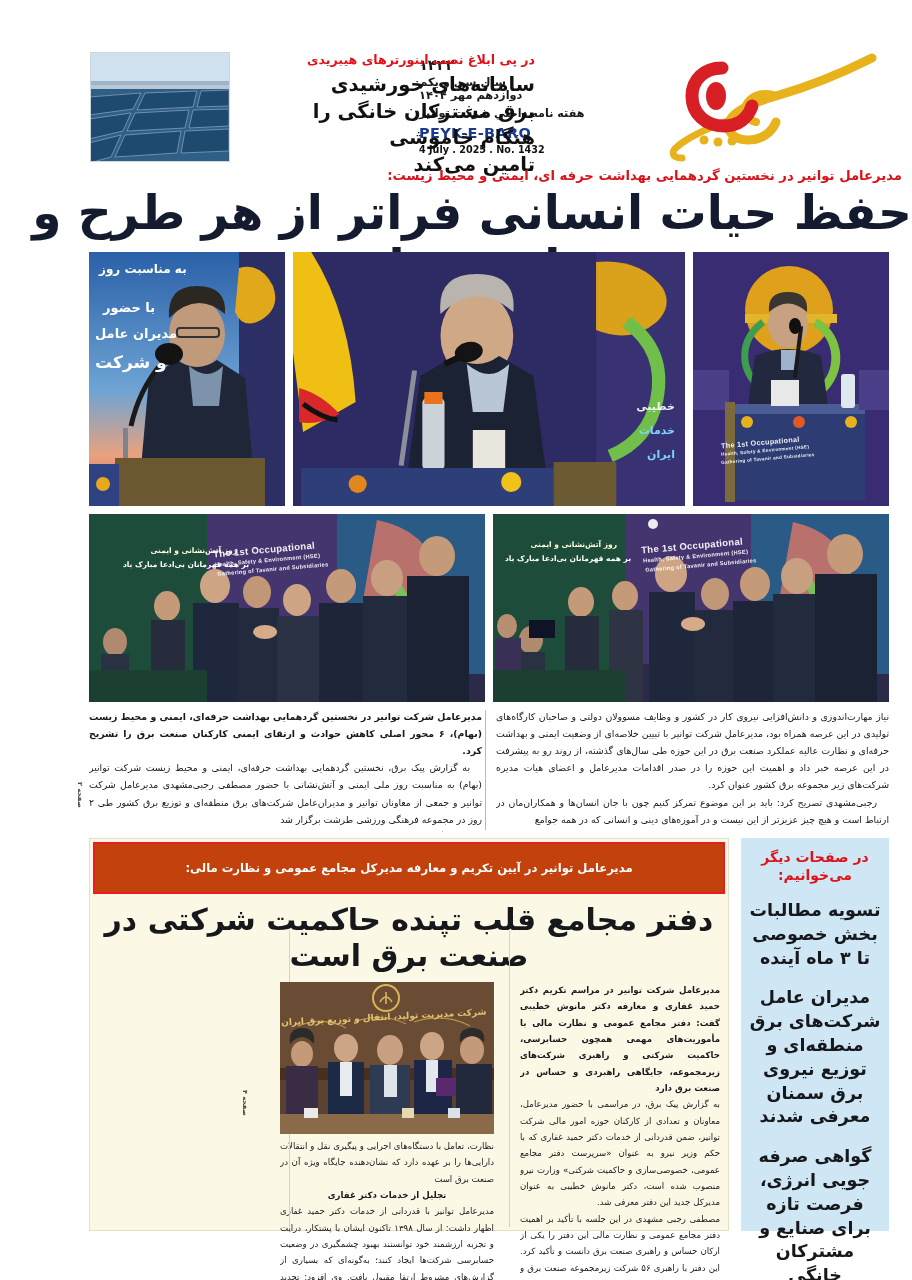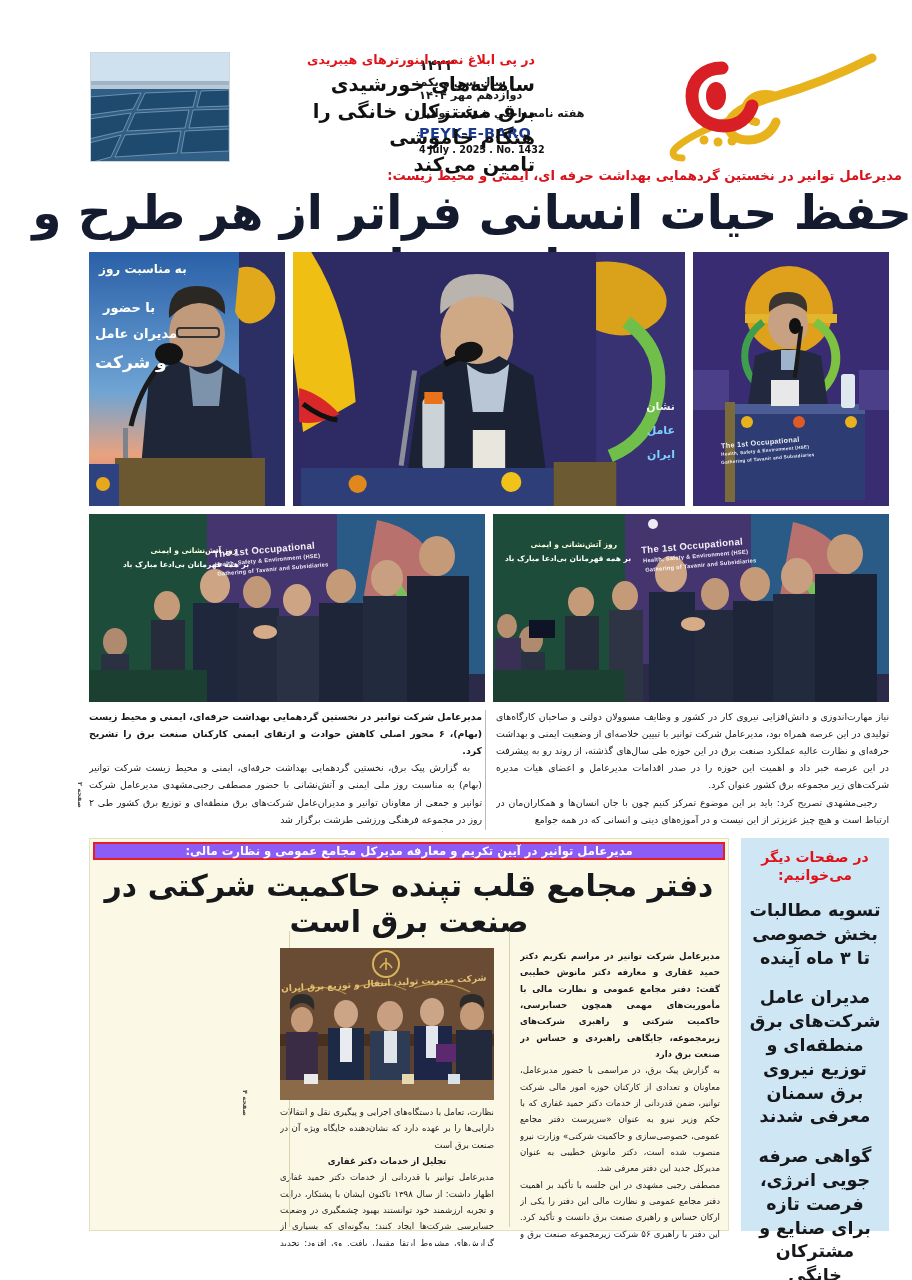--- a/index.html
+++ b/index.html
@@ -248,26 +248,26 @@
   .story-box {
     position: absolute;
     left: 0; top: 0;
     width: 640px;
     height: 393px;
     background: #fbf8e6;
     border: 1px solid #e6e0c2;
   }
   .story-kicker-bar {
     margin: 3px;
-    background: #8b5cf6;
+    background: #c2410c;
     color: #fff;
     text-align: center;
     font-size: 11.6px;
     font-weight: bold;
-    padding: 0 4px;
+    padding: 17px 4px;
     direction: rtl;
     border: 2px solid #ea1c22;
   }
   .story-headline {
     text-align: center;
     color: #16181c;
     font-size: 30px;
     font-weight: bold;
     letter-spacing: -0.8px;
     direction: rtl;
@@ -463,22 +463,22 @@
 
         <rect x="128" y="146" width="22" height="72" rx="5" fill="#dfe6ea" opacity=".9"></rect>
         <rect x="130" y="140" width="18" height="12" fill="#e8731a"></rect>
         <rect x="178" y="178" width="32" height="42" fill="#e8e6dd"></rect>
 
         <rect x="8" y="216" width="250" height="38" fill="#2e3e78"></rect>
         <rect x="258" y="210" width="62" height="44" fill="#6c5a33"></rect>
         <circle cx="64" cy="232" r="9" fill="#e0881c"></circle>
         <circle cx="216" cy="230" r="10" fill="#f0c21a"></circle>
       </svg>
-      <div class="fa-text" style="right:10px; top:148px; font-size:11px;">نشان</div>
-      <div class="fa-text" style="right:10px; top:172px; font-size:11px; color:#7fd0ff;">عامل</div>
+      <div class="fa-text" style="right:10px; top:148px; font-size:11px;">خطیبی</div>
+      <div class="fa-text" style="right:10px; top:172px; font-size:11px; color:#7fd0ff;">خدمات</div>
       <div class="fa-text" style="right:10px; top:196px; font-size:11px; color:#7fd0ff;">ایران</div>
     </div>
 
     <div class="ph p3">
       <svg viewBox="0 0 196 254" width="196" height="254" preserveAspectRatio="none" aria-hidden="true">
         <defs>
           <linearGradient id="skyg" x1="0" y1="0" x2="0" y2="1">
             <stop offset="0%" stop-color="#2a60a8"></stop>
             <stop offset="55%" stop-color="#6fa4d4"></stop>
             <stop offset="80%" stop-color="#e9a27e"></stop>

